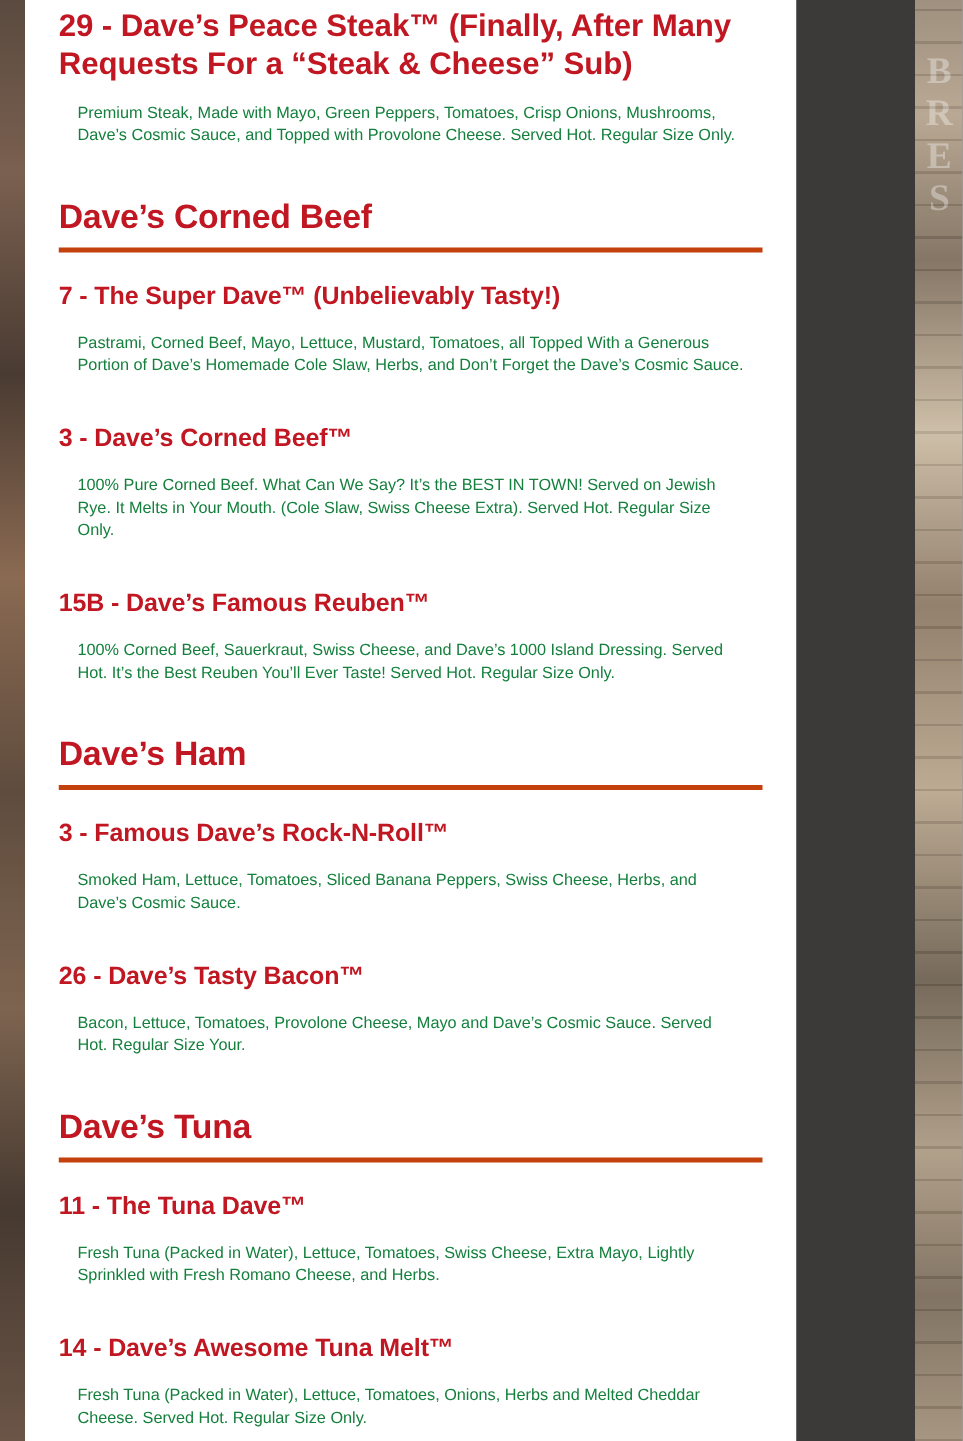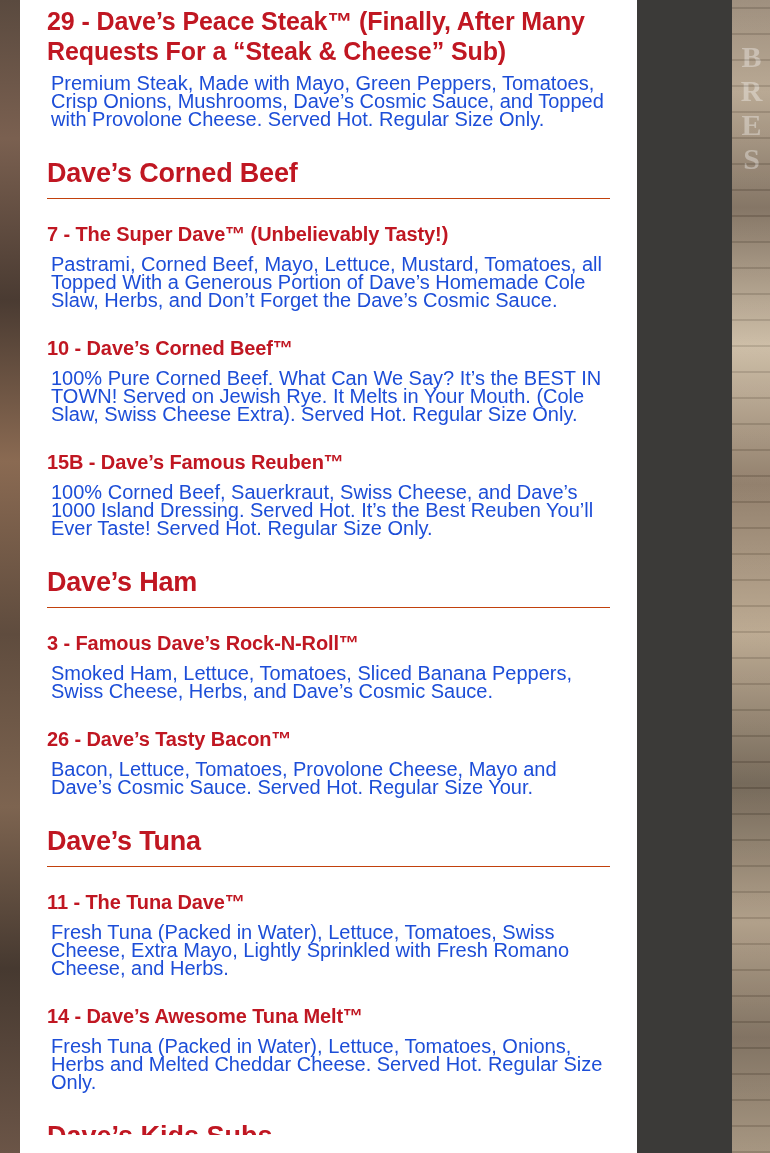--- a/index.html
+++ b/index.html
@@ -66,41 +66,41 @@
   
   .section-head {
     color: #c01722;
     font-family: "Liberation Sans Narrow", "Liberation Sans", sans-serif;
     font-weight: bold;
     font-size: 27px;
     line-height: 30px;
     letter-spacing: -0.2px;
     margin: 0;
     padding: 26px 0 10px 0;
-    border-bottom: 1px solid #c2410c;
+    border-bottom: 4px solid #c2410c;
   }
 
   
   .item {
     padding-top: 22px;
   }
   .item-title {
     color: #c01722;
     font-family: "Liberation Sans Narrow", "Liberation Sans", sans-serif;
     font-weight: bold;
     font-size: 20px;
     line-height: 26px;
     letter-spacing: -0.1px;
     margin: 0 0 8px 0;
   }
   .item-desc {
-    color: #1d4ed8;
-    font-size: 20px;
+    color: #15803d;
+    font-size: 13px;
     line-height: 18px;
-    margin: 4px;
+    margin: 15px;
   }
 
   
   .item.first .item-title {
     font-size: 25px;
     line-height: 30px;
   }
   .item.first {
     padding-top: 6px;
   }
@@ -130,21 +130,21 @@
       <h2 class="item-title">29 - Dave’s Peace Steak™   (Finally, After Many Requests For a “Steak &amp; Cheese” Sub)</h2>
       <p class="item-desc">Premium Steak, Made with Mayo, Green Peppers, Tomatoes, Crisp Onions, Mushrooms, Dave’s Cosmic Sauce, and Topped with Provolone Cheese. Served Hot. Regular Size Only.</p>
     </div>
 
     <h1 class="section-head">Dave’s Corned Beef</h1>
     <div class="item">
       <h2 class="item-title">7 - The Super Dave™  (Unbelievably Tasty!)</h2>
       <p class="item-desc">Pastrami, Corned Beef, Mayo, Lettuce, Mustard, Tomatoes, all Topped With a Generous Portion of Dave’s Homemade Cole Slaw, Herbs, and Don’t Forget the Dave’s Cosmic Sauce.</p>
     </div>
     <div class="item">
-      <h2 class="item-title">10 - Dave’s Corned Beef™</h2>
+      <h2 class="item-title">3 - Dave’s Corned Beef™</h2>
       <p class="item-desc">100% Pure Corned Beef.  What Can We Say?  It’s the BEST IN TOWN!  Served on Jewish Rye. It Melts in Your Mouth. (Cole Slaw, Swiss Cheese Extra). Served Hot. Regular Size Only.</p>
     </div>
     <div class="item">
       <h2 class="item-title">15B - Dave’s Famous Reuben™</h2>
       <p class="item-desc">100% Corned Beef, Sauerkraut, Swiss Cheese, and Dave’s 1000 Island Dressing.  Served Hot.  It’s the Best Reuben You’ll Ever Taste! Served Hot. Regular Size Only.</p>
     </div>
 
     <h1 class="section-head">Dave’s Ham</h1>
     <div class="item">
       <h2 class="item-title">3 - Famous Dave’s Rock-N-Roll™</h2>

